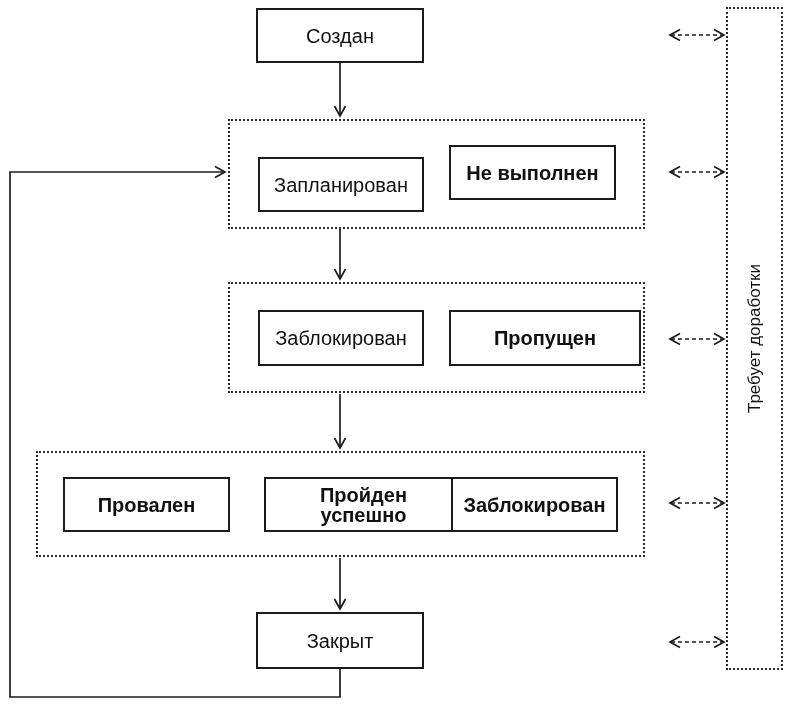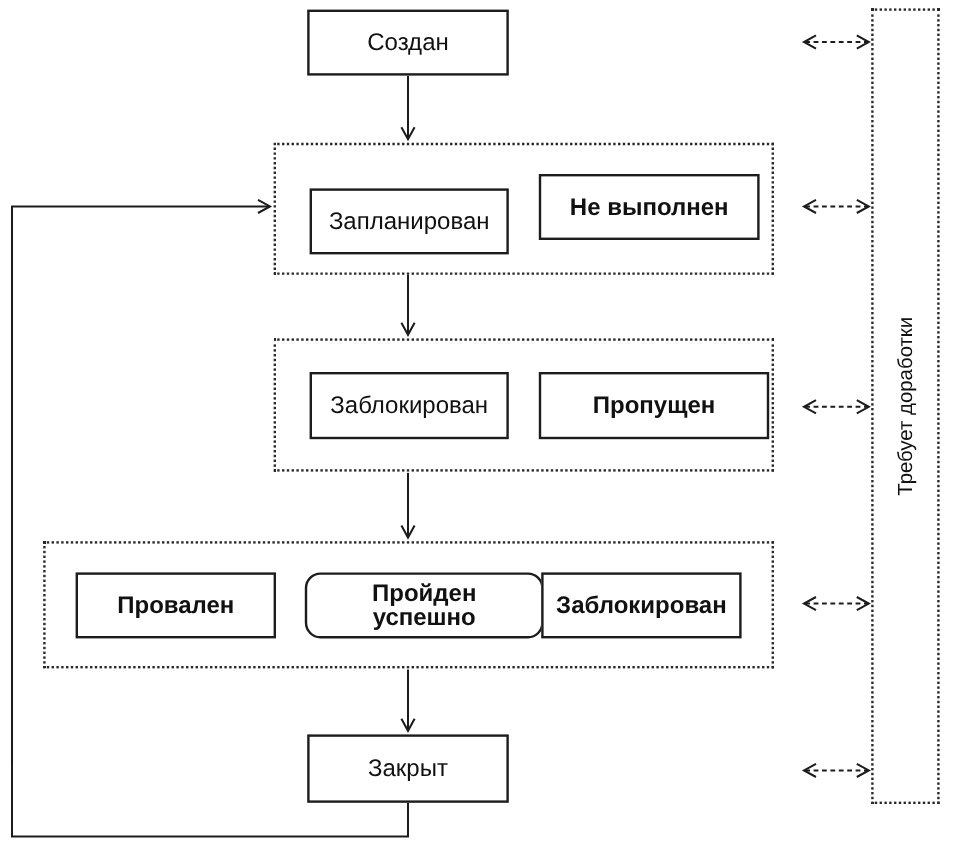--- a/index.html
+++ b/index.html
@@ -87,39 +87,39 @@
   </svg>
 
   <div class="state-box" style="left:256px; top:8px; width:168px; height:55px;">
     <span>Создан</span>
   </div>
 
   <div class="group-box" style="left:228px; top:119px; width:417px; height:110px;">
     <div class="state-box" style="left:28px; top:36px; width:166px; height:55px;">
       <span>Запланирован</span>
     </div>
-    <div class="state-box bold" style="left:219px; top:24px; width:184px; height:55px;">
+    <div class="state-box bold" style="left:219px; top:24px; width:167px; height:55px;">
       <span>Не выполнен</span>
     </div>
   </div>
 
   <div class="group-box" style="left:228px; top:282px; width:417px; height:111px;">
     <div class="state-box" style="left:28px; top:26px; width:166px; height:56px;">
       <span>Заблокирован</span>
     </div>
     <div class="state-box bold" style="left:219px; top:26px; width:192px; height:56px;">
       <span>Пропущен</span>
     </div>
   </div>
 
   <div class="group-box" style="left:36px; top:451px; width:609px; height:106px;">
     <div class="state-box bold" style="left:25px; top:24px; width:167px; height:55px;">
       <span>Провален</span>
     </div>
-    <div class="state-box bold" style="left:216px; top:24px; width:199px; height:55px;border-radius:13px;">
+    <div class="state-box bold" style="left:226px; top:24px; width:199px; height:55px;">
       <span>Пройден
 успешно</span>
     </div>
     <div class="state-box bold" style="left:413px; top:24px; width:167px; height:55px;">
       <span>Заблокирован</span>
     </div>
   </div>
 
   <div class="state-box" style="left:256px; top:612px; width:168px; height:57px;">
     <span>Закрыт</span>

